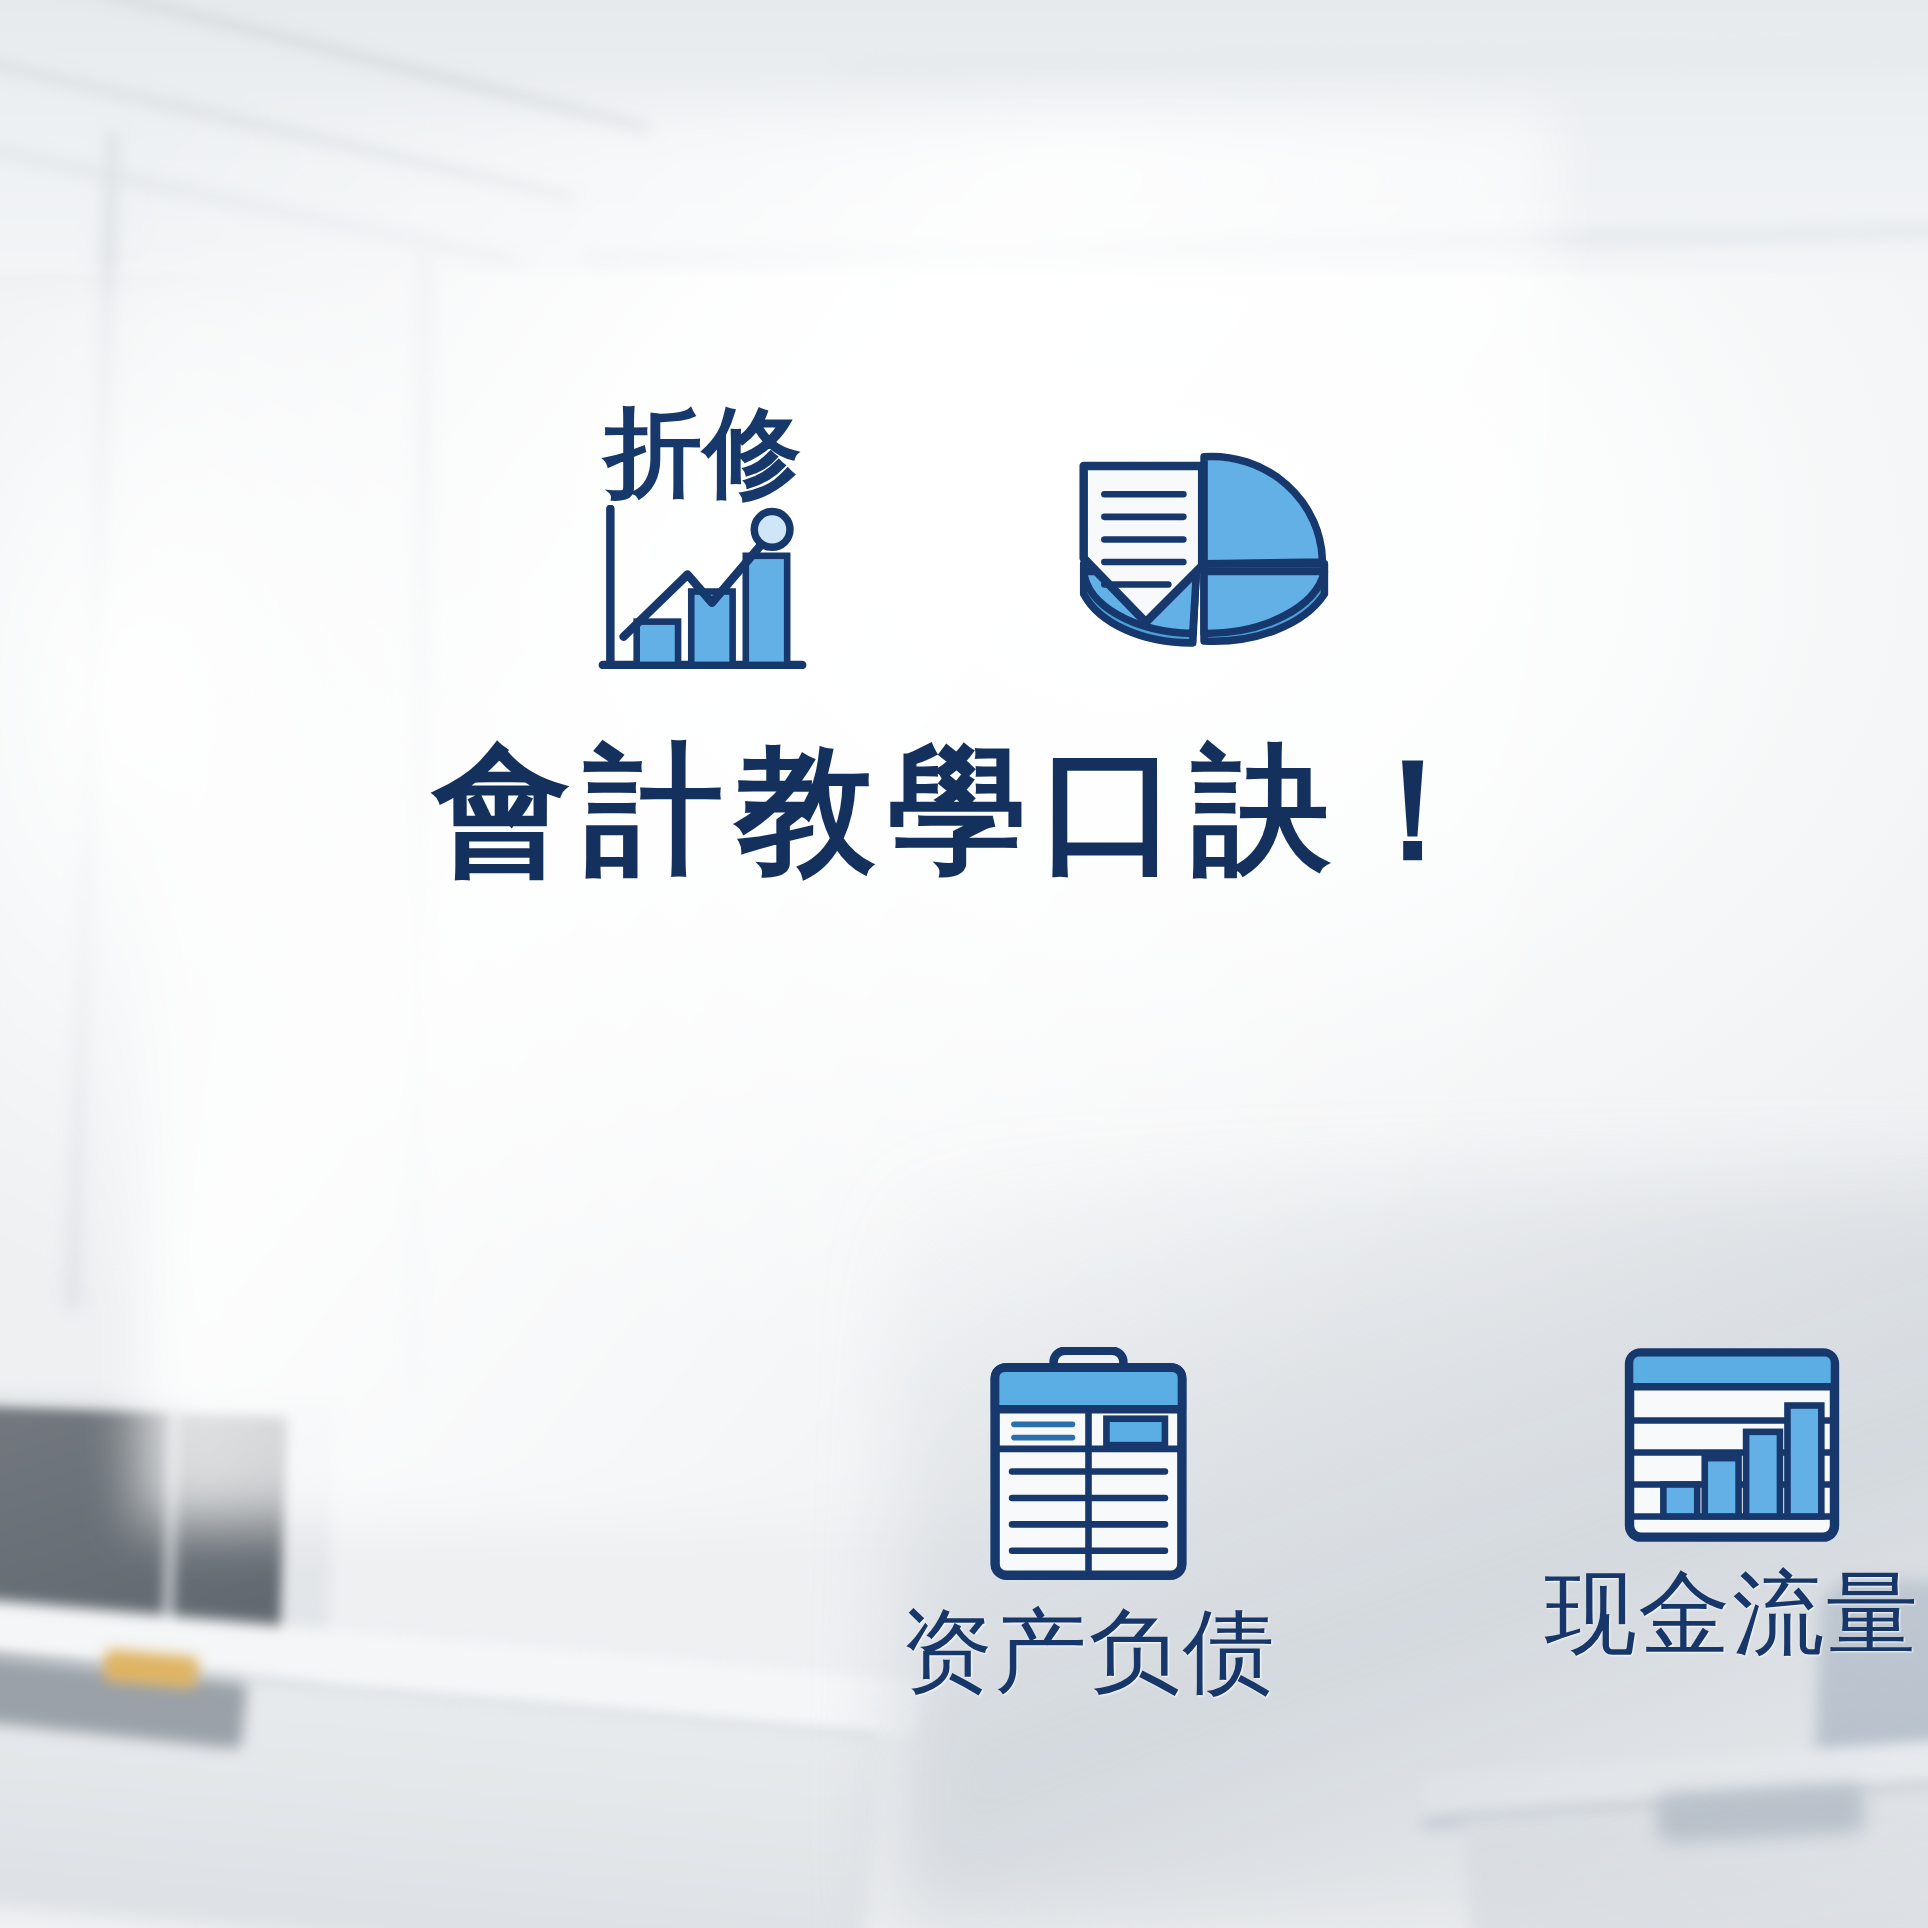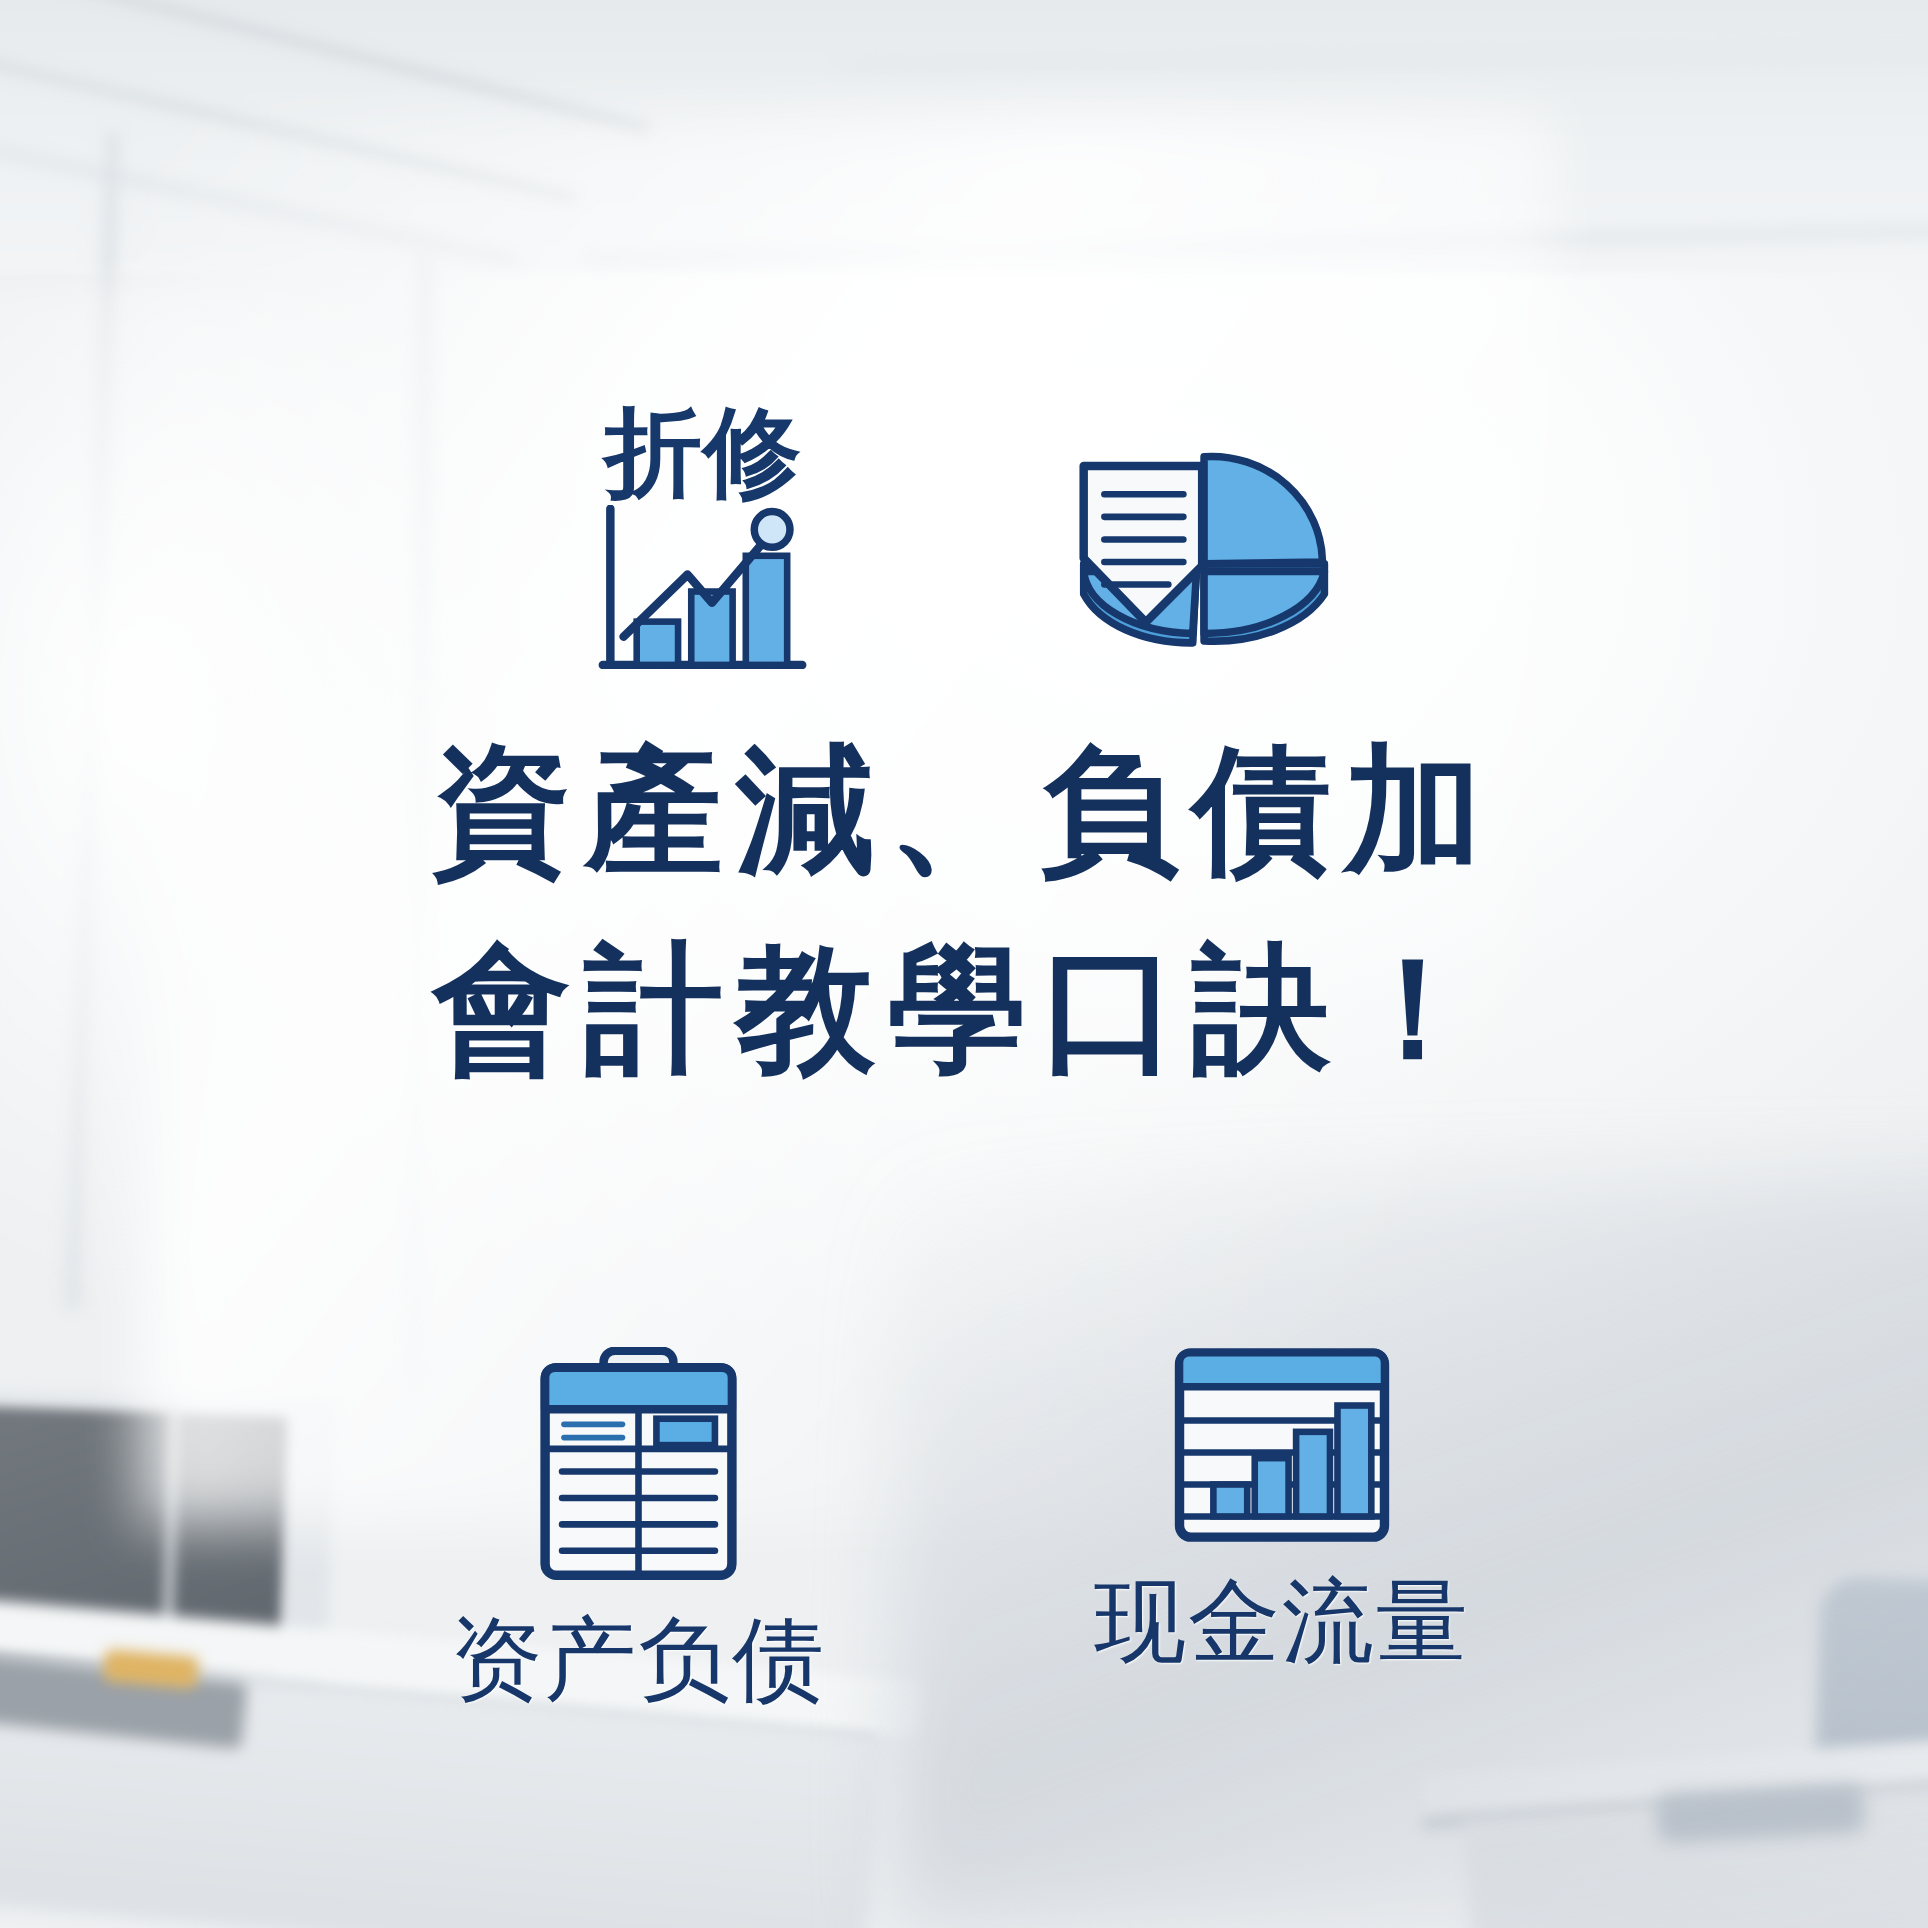--- a/index.html
+++ b/index.html
@@ -224,23 +224,24 @@
     letter-spacing: 13px;
     white-space: nowrap;
     text-shadow: 0.9px 0.9px 1.9px rgba(255,255,255,0.8);
   }
 
   
   .bottom-row {
     position: absolute;
     left: 0; right: 8px; top: 1347px;
     display: flex;
-    justify-content: center;
+    justify-content: flex-end;
     align-items: flex-start;
     gap: 268px;
+    font-family: Liberation Mono, monospace;
   }
   .bottom-item { display: flex; flex-direction: column; align-items: center; }
   .bottom-label {
     margin-top: 32px;
     font-size: 92px;
     line-height: 1;
     color: #17376a;
     font-weight: normal;
     letter-spacing: 1.9px;
     text-shadow: 0.9px 0.9px 1.9px rgba(255,255,255,0.9);
@@ -325,21 +326,20 @@
           <line x1="44" y1="100" x2="128" y2="100" stroke="#17386c" stroke-width="7" stroke-linecap="round"></line>
           <line x1="44" y1="124" x2="128" y2="124" stroke="#17386c" stroke-width="7" stroke-linecap="round"></line>
           <line x1="44" y1="148" x2="112" y2="148" stroke="#17386c" stroke-width="7" stroke-linecap="round"></line>
         </svg>
       </span>
     </div>
 
   </div>
 
   <div class="mnemonic">
-    <div class="mline">資產減、負債加</div>
     <div class="mline">會計教學口訣！</div>
   </div>
 
   <div class="bottom-row">
 
     <div class="bottom-item">
       <span>
         <svg width="217" height="234" viewBox="0 0 230 248">
 
           <rect x="78" y="4" width="74" height="34" rx="12" fill="#eef2f5" stroke="#17386c" stroke-width="9"></rect>

